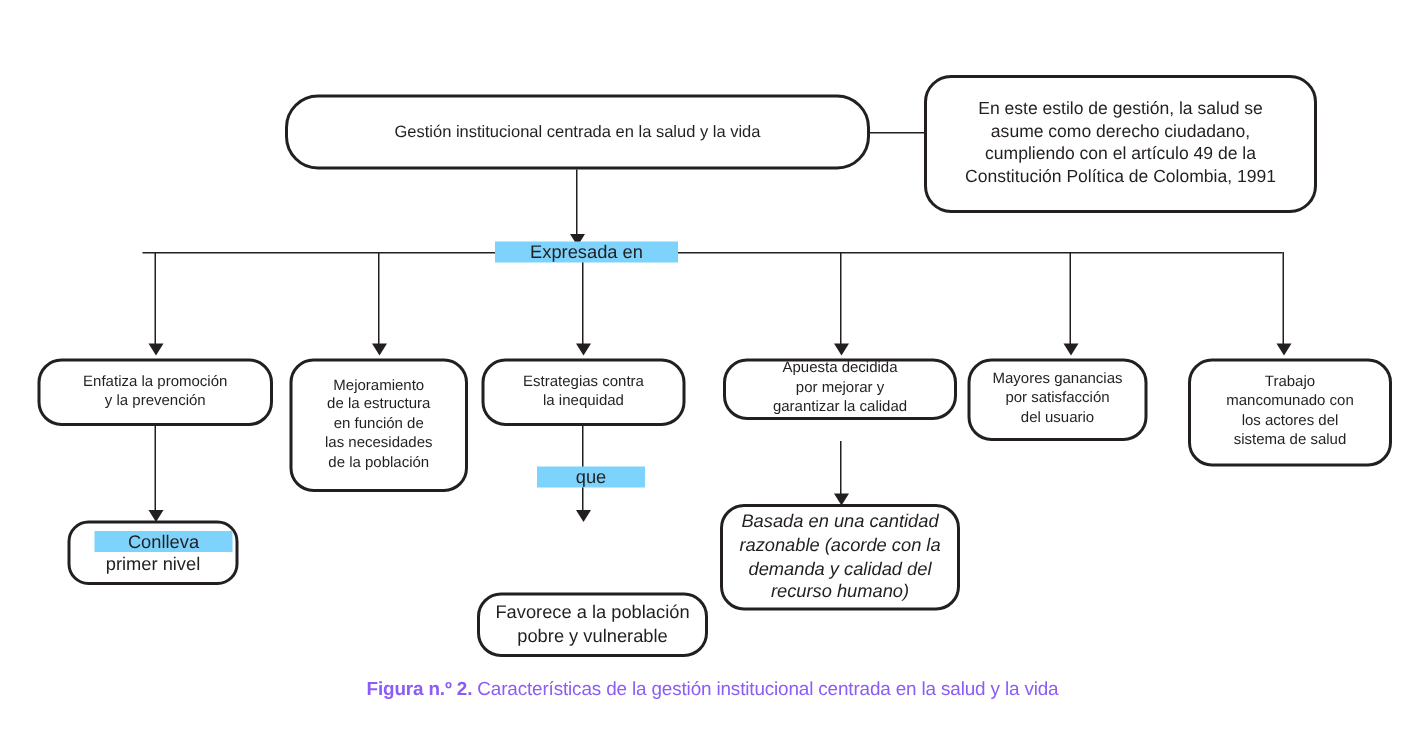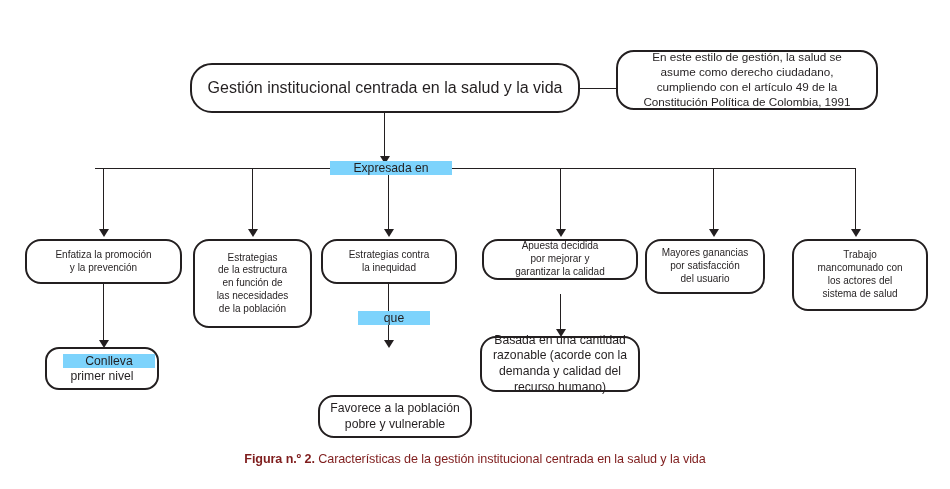--- a/index.html
+++ b/index.html
@@ -35,21 +35,21 @@
     padding: 2px 6px;
     z-index: 3;
   }
   .node .txt {
     display: block;
     white-space: pre-line;
   }
   .node.root {
     border-width: 2px;
     border-radius: 22px;
-    font-size: 16px;
+    font-size: 11px;
   }
   .node.note {
     border-width: 2px;
     border-radius: 18px;
     font-size: 11.7px;
   }
   .node.lvl2 {
     border-width: 2px;
     border-radius: 16px;
     font-size: 10px;
@@ -92,37 +92,37 @@
     text-align: center;
   }
   
   #caption {
     position: absolute;
     left: 0;
     top: 452px;
     width: 950px;
     text-align: center;
     font-size: 12.6px;
-    color: #7f1d1d;
+    color: #8b5cf6;
     letter-spacing: -0.1px;
   }
   #caption .strong {
     font-weight: bold;
   }
 </style>
 </head>
 <body>
 
 <div id="canvas">
 
   <div class="node root" style="left:190px; top:63px; width:390px; height:50px;">
     <span class="txt">Gestión institucional centrada en la salud y la vida</span>
   </div>
 
-  <div class="node note" style="left:616px; top:50px; width:262px; height:60px;">
+  <div class="node note" style="left:616px; top:50px; width:262px; height:92px;">
     <span class="txt">En este estilo de gestión, la salud se
 asume como derecho ciudadano,
 cumpliendo con el artículo 49 de la
 Constitución Política de Colombia, 1991</span>
   </div>
 
   <div class="hline" style="left:580px; top:88px; width:36px;"></div>
 
   <div class="vline" style="left:384px; top:113px; height:45px;"></div>
   <div class="arrow" style="left:380px; top:156px;"></div>
@@ -148,21 +148,21 @@
 
   <div class="vline" style="left:855px; top:168px; height:63px;"></div>
   <div class="arrow" style="left:851px; top:229px;"></div>
 
   <div class="node lvl2" style="left:25px; top:239px; width:157px; height:45px;">
     <span class="txt">Enfatiza la promoción
 y la prevención</span>
   </div>
 
   <div class="node lvl2" style="left:193px; top:239px; width:119px; height:89px;">
-    <span class="txt">Estrategias
+    <span class="txt">Mejoramiento
 de la estructura
 en función de
 las necesidades
 de la población</span>
   </div>
 
   <div class="node lvl2" style="left:321px; top:239px; width:136px; height:45px;">
     <span class="txt">Estrategias contra
 la inequidad</span>
   </div>
@@ -200,21 +200,21 @@
   <div class="arrow" style="left:384px; top:340px;"></div>
 
   <div class="node lvl3" style="left:318px; top:347px; width:154px; height:43px;margin-top:48px;">
     <span class="txt">Favorece a la población
 pobre y vulnerable</span>
   </div>
 
   <div class="vline" style="left:560px; top:294px; height:39px;"></div>
   <div class="arrow" style="left:556px; top:329px;"></div>
 
-  <div class="node lvl3" style="left:480px; top:336px; width:160px; height:56px;">
+  <div class="node lvl3" style="left:480px; top:336px; width:160px; height:71px;font-style:italic;">
     <span class="txt">Basada en una cantidad
 razonable (acorde con la
 demanda y calidad del
 recurso humano)</span>
   </div>
 
   <div id="caption">
     <span class="strong">Figura n.º 2.</span><span> Características de la gestión institucional centrada en la salud y la vida</span>
   </div>
 

